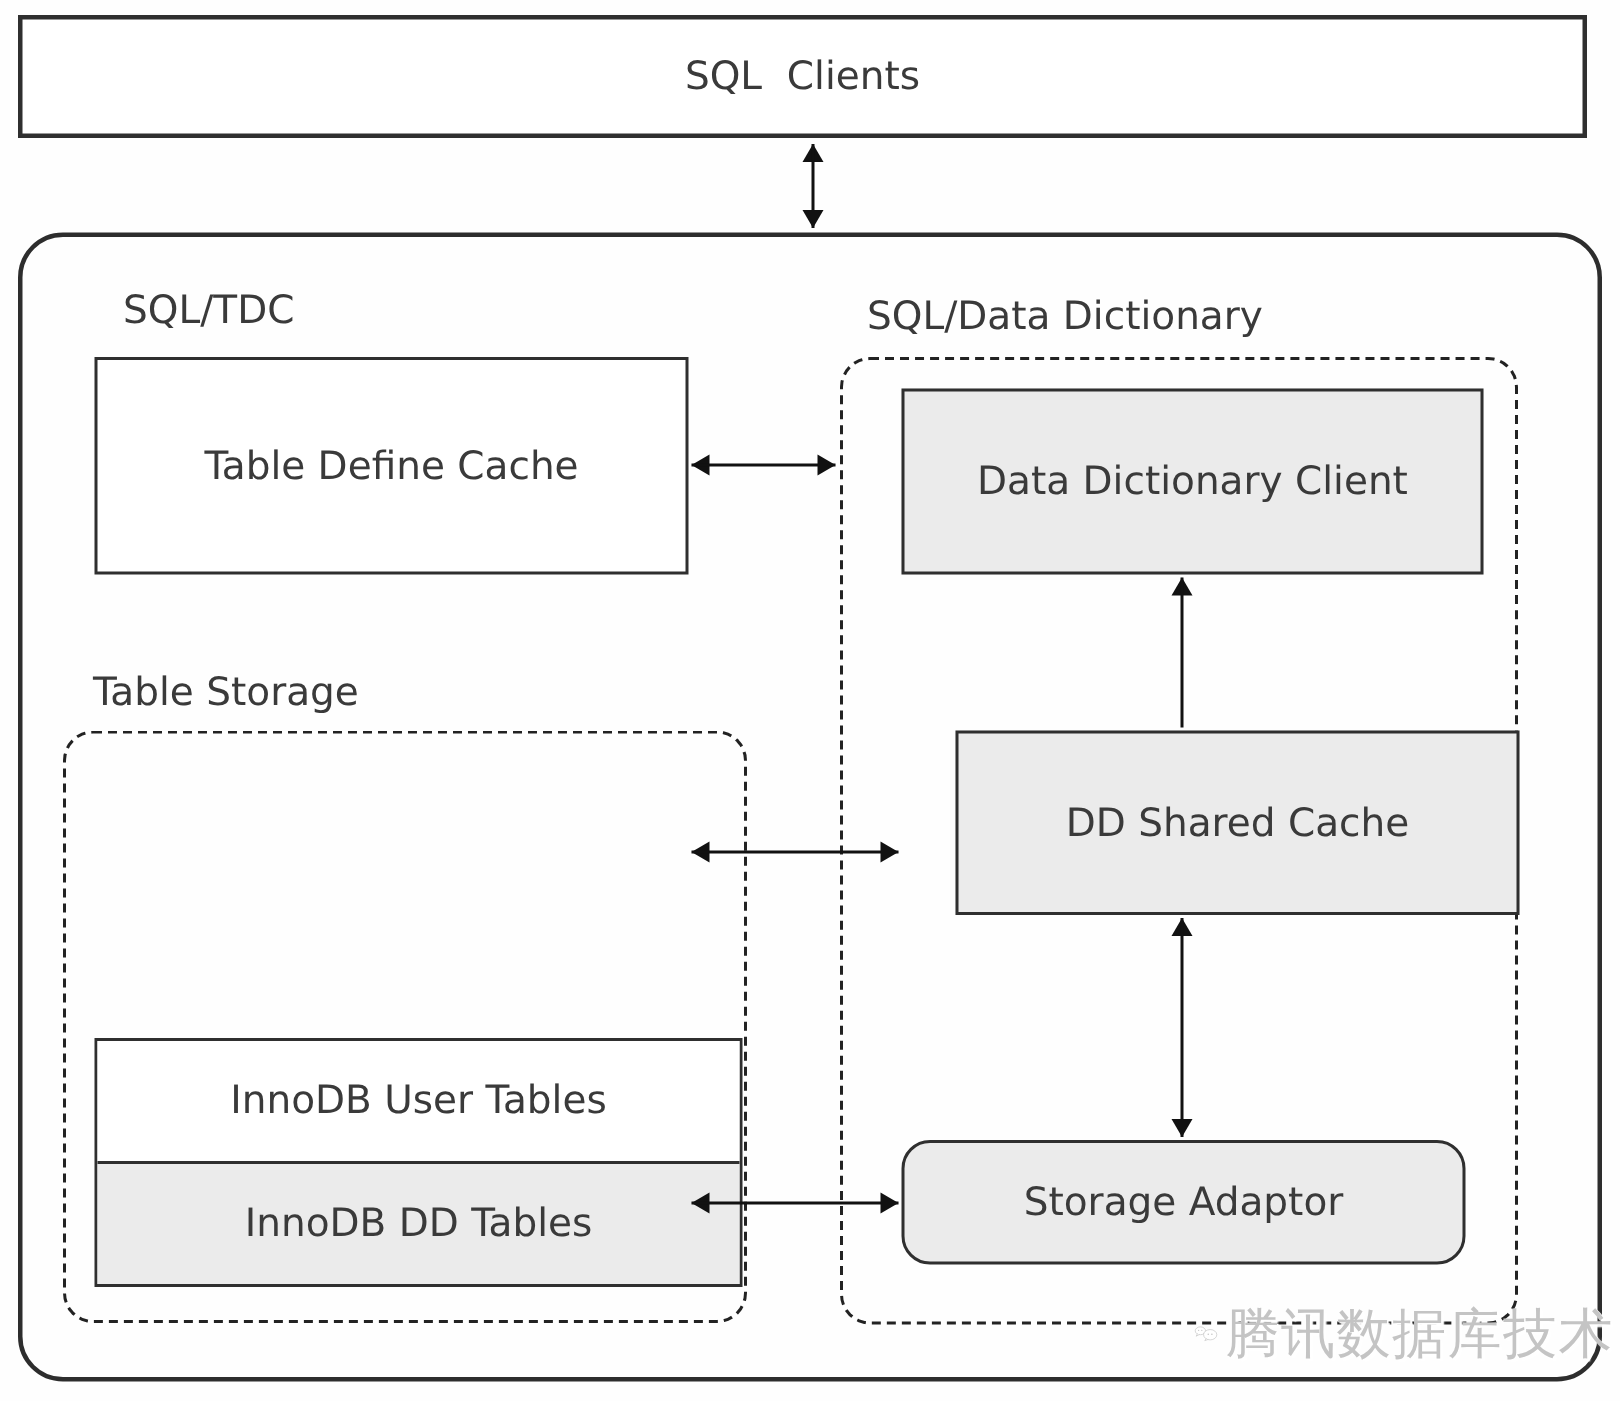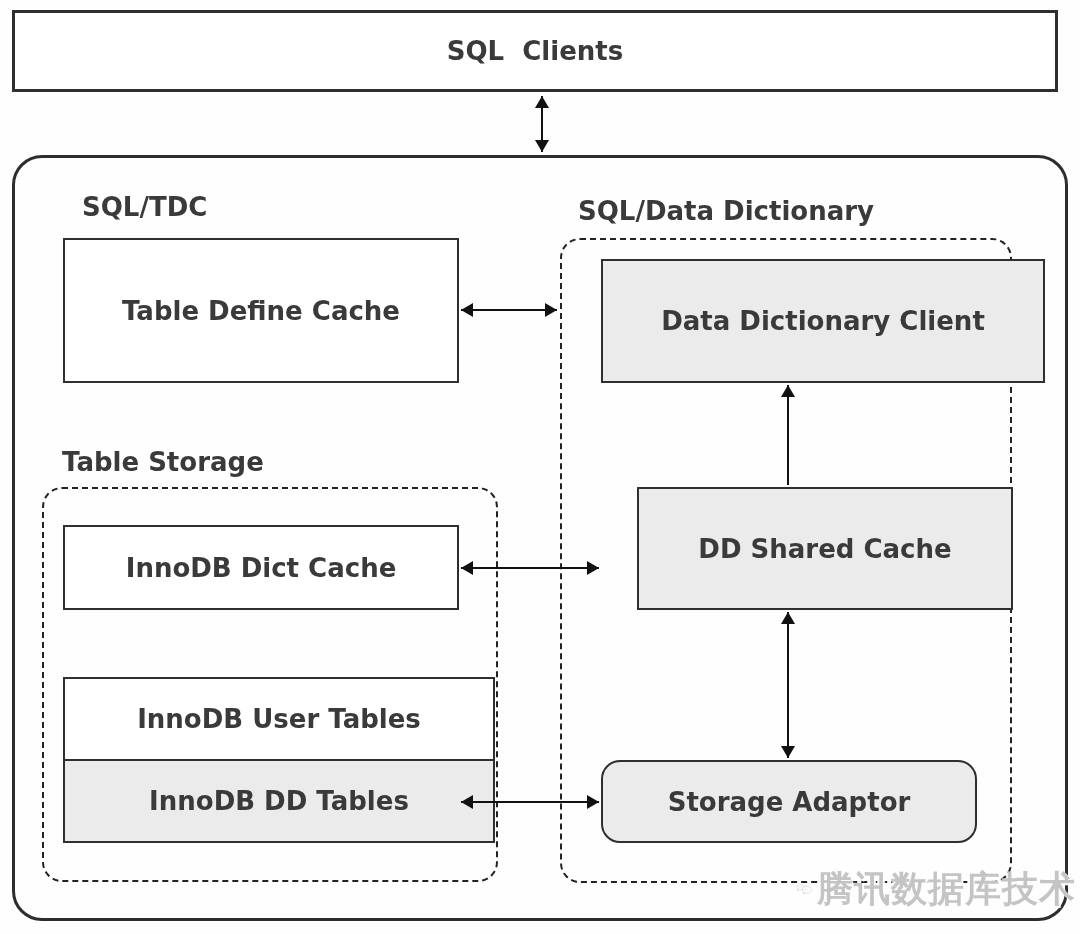--- a/index.html
+++ b/index.html
@@ -10,21 +10,20 @@
     --wm:#c4c4c4;
   }
   html,body{margin:0;padding:0;background:#ffffff;}
   #stage{
     position:relative;
     width:1080px;height:934px;
     background:#fefefe;
     font-family:"DejaVu Sans","Liberation Sans",sans-serif;
     color:var(--text);
     overflow:hidden;
-    font-weight:bold;
   }
   .box{
     position:absolute;
     box-sizing:border-box;
     border:2px solid var(--border);
     background:#ffffff;
     display:flex;align-items:center;justify-content:center;
     font-size:26px;
     white-space:pre;
     color:var(--text);
@@ -118,40 +117,37 @@
   <div class="outer" style="left:12px;top:155px;width:1056px;height:766px;"></div>
 
   <div class="group-label" style="left:82px;top:192px;">SQL/TDC</div>
   <div class="box" style="left:63px;top:238px;width:396px;height:145px;">
     <span>Table Define Cache</span>
   </div>
 
   <div class="group-label" style="left:578px;top:196px;">SQL/Data Dictionary</div>
   <div class="dashed" style="left:560px;top:238px;width:452px;height:645px;"></div>
 
-  <div class="box gray" style="left:601px;top:259px;width:444px;height:124px;">
+  <div class="box gray" style="left:601px;top:259px;width:388px;height:124px;">
     <span>Data Dictionary Client</span>
   </div>
 
   <div class="box gray" style="left:601px;top:487px;width:376px;height:123px;margin-left:36px;">
     <span>DD Shared Cache</span>
   </div>
 
   <div class="box gray" style="left:601px;top:760px;width:376px;height:83px;border-radius:19px;">
     <span>Storage Adaptor</span>
   </div>
 
   <div class="group-label" style="left:62px;top:447px;">Table Storage</div>
   <div class="dashed" style="left:42px;top:487px;width:456px;height:395px;"></div>
 
-  <div class="box" style="left:63px;top:525px;width:396px;height:85px;">
-    <span>InnoDB Dict Cache</span>
-  </div>
 
-  <div class="stack" style="left:63px;top:677px;width:432px;height:166px;">
+  <div class="stack" style="left:63px;top:692px;width:432px;height:166px;">
     <div class="row">
       <span>InnoDB User Tables</span>
     </div>
     <div class="row gray">
       <span>InnoDB DD Tables</span>
     </div>
   </div>
 
   <div class="arrow-h head-left head-right" style="left:461px;top:303px;width:96px;">
       <div class="line"></div>

